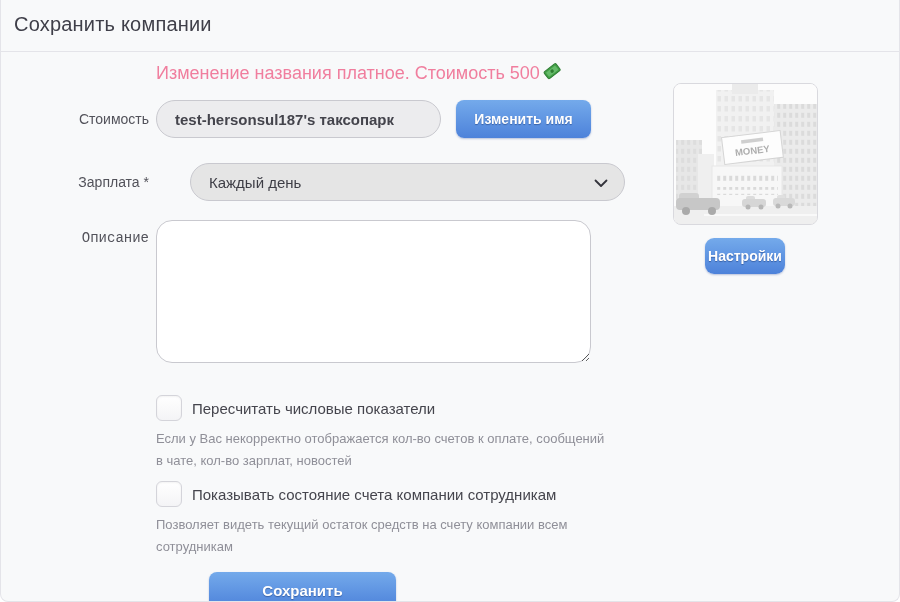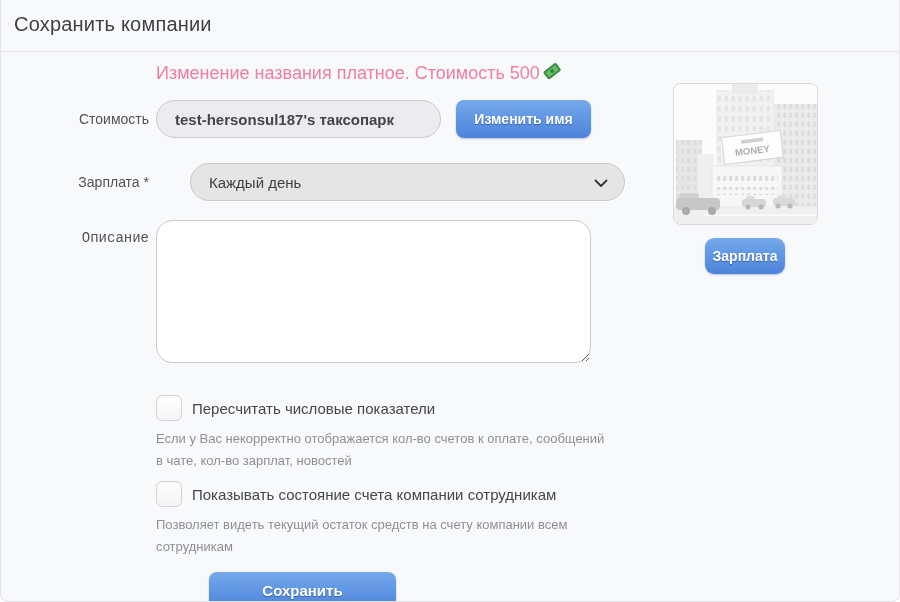--- a/index.html
+++ b/index.html
@@ -287,17 +287,17 @@
           <circle cx="74" cy="123" r="2.5" fill="#9a9a9a"></circle>
           <circle cx="87" cy="123" r="2.5" fill="#9a9a9a"></circle>
           <rect x="103" y="111" width="8" height="5" rx="2" fill="#d4d4d4"></rect>
           <rect x="99" y="114" width="22" height="8" rx="3" fill="#cbcbcb"></rect>
           <circle cx="104" cy="122" r="2.5" fill="#9f9f9f"></circle>
           <circle cx="116" cy="122" r="2.5" fill="#9f9f9f"></circle>
 
           <rect x="0" y="0" width="143" height="140" fill="#ffffff" opacity="0.28"></rect>
         </svg>
       </div>
-      <button class="btn btn-change">Зарплата</button>
+      <button class="btn btn-change">Настройки</button>
     </div>
 
   </div>
 </div>
 
 </body></html>

